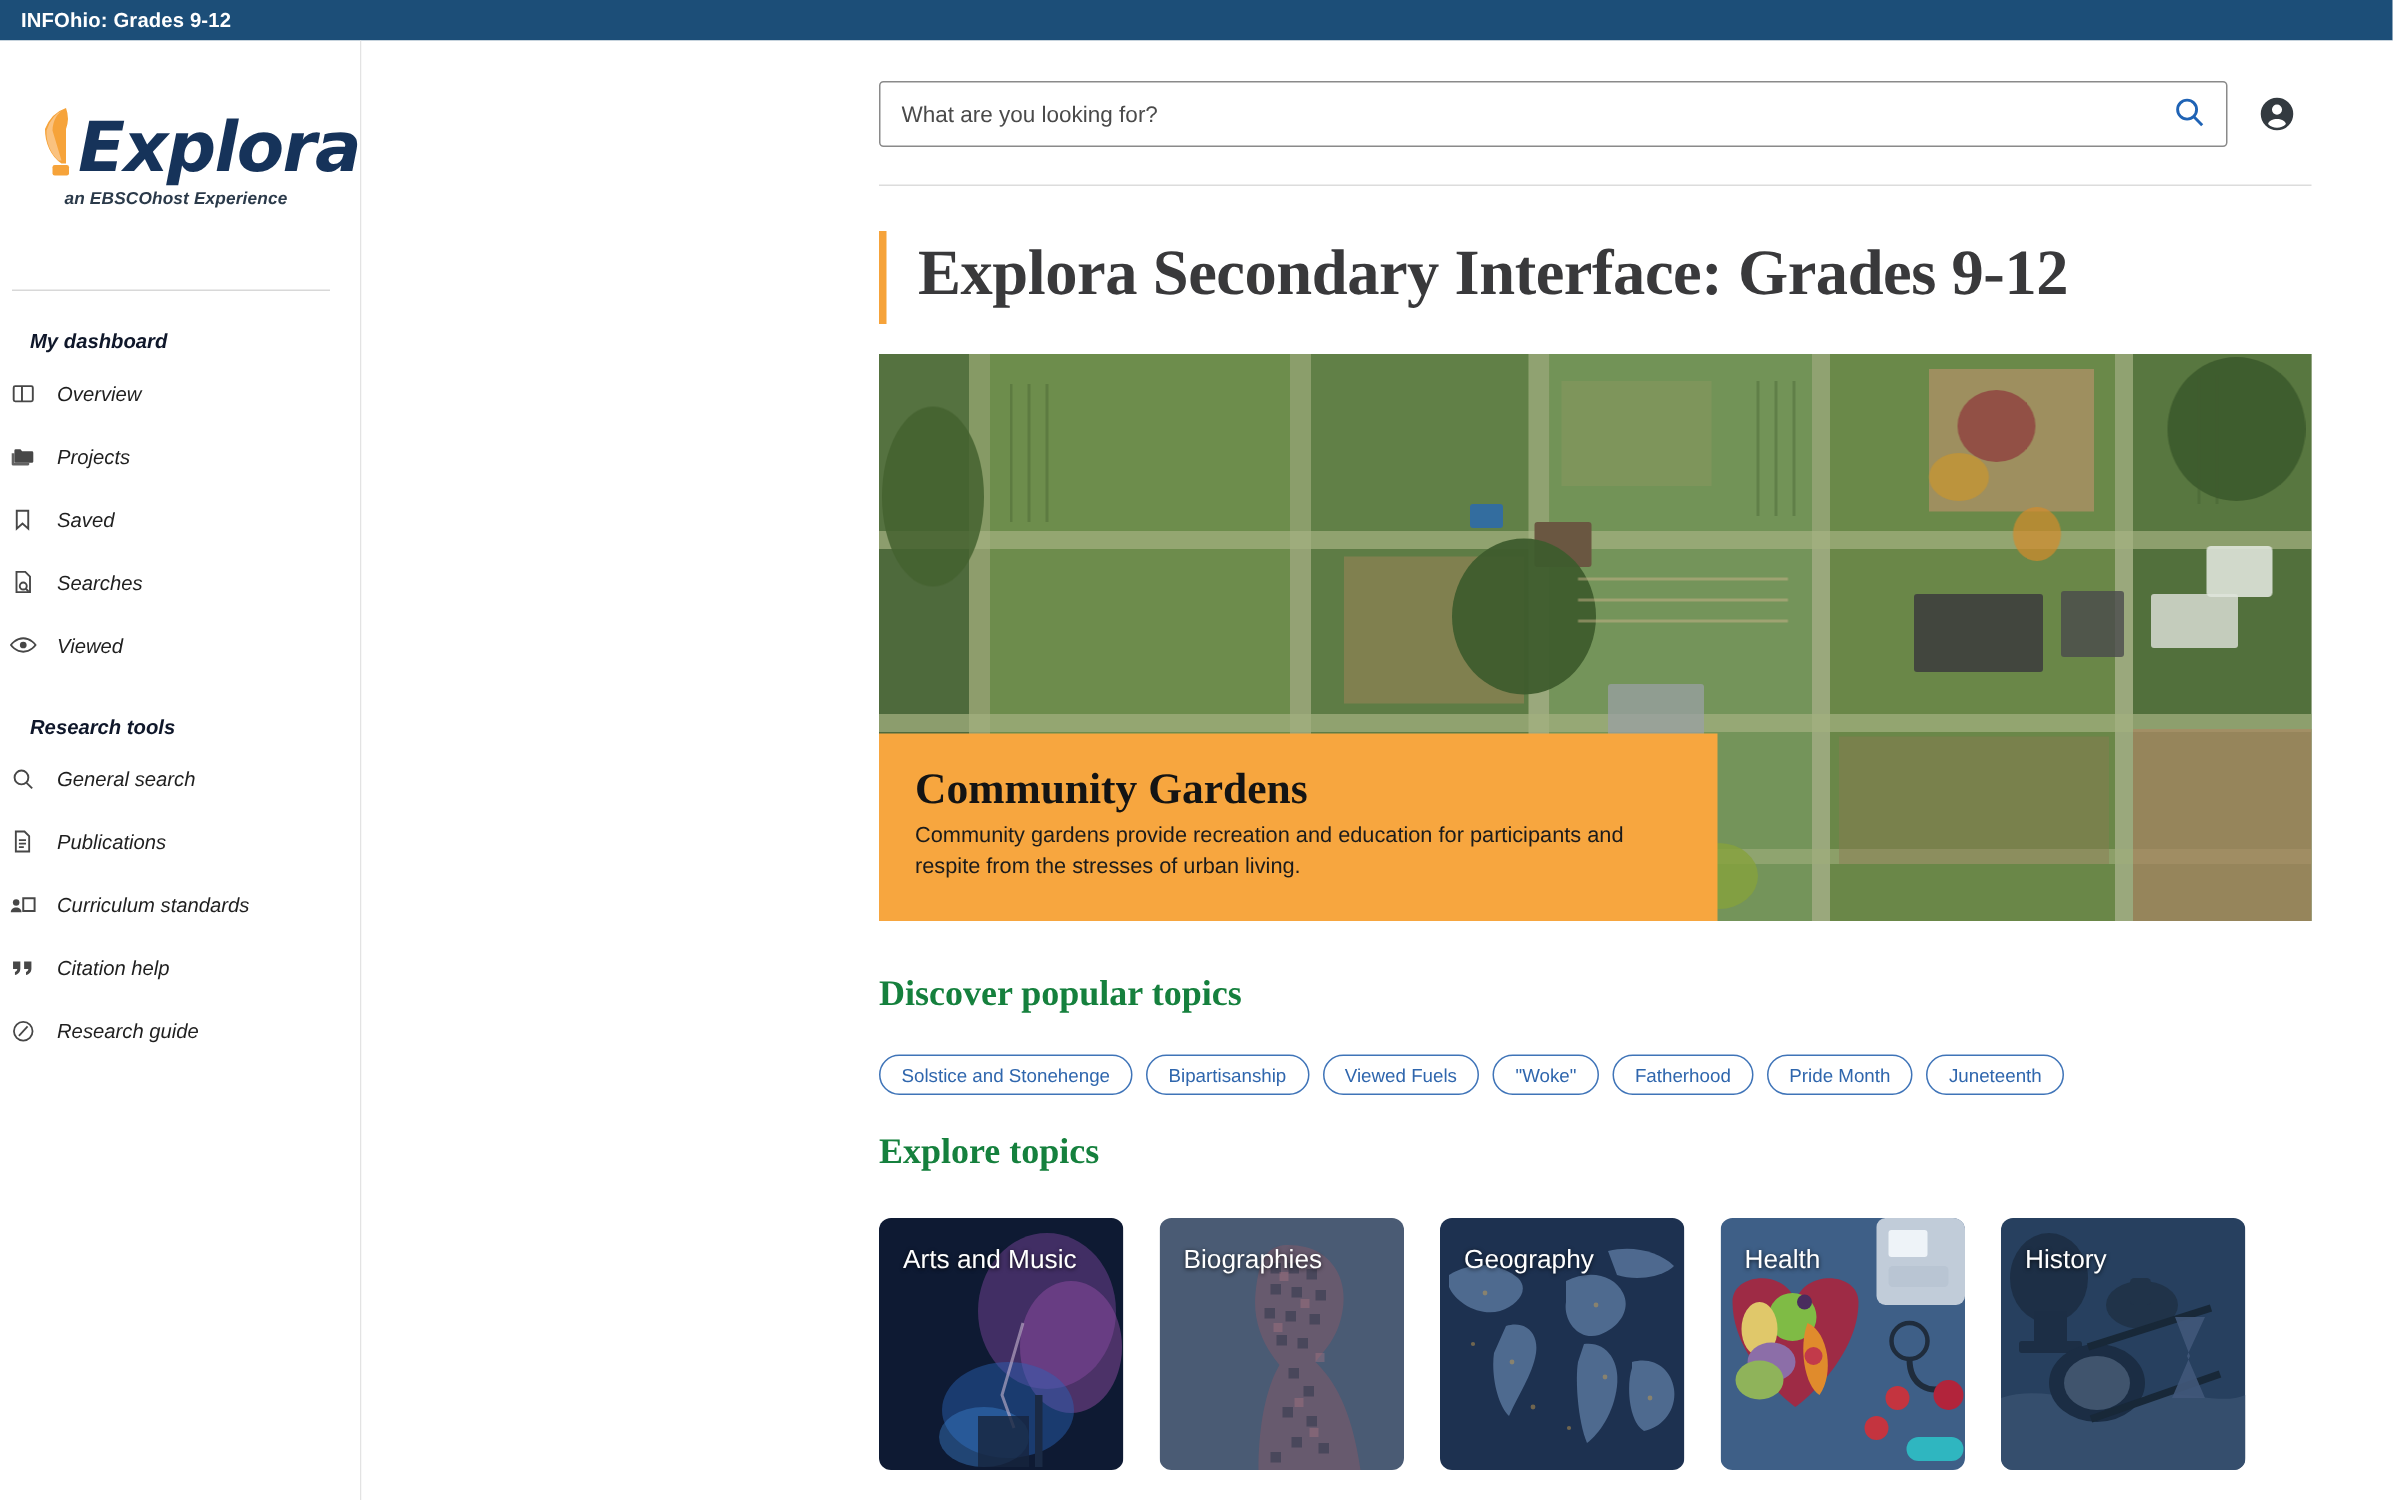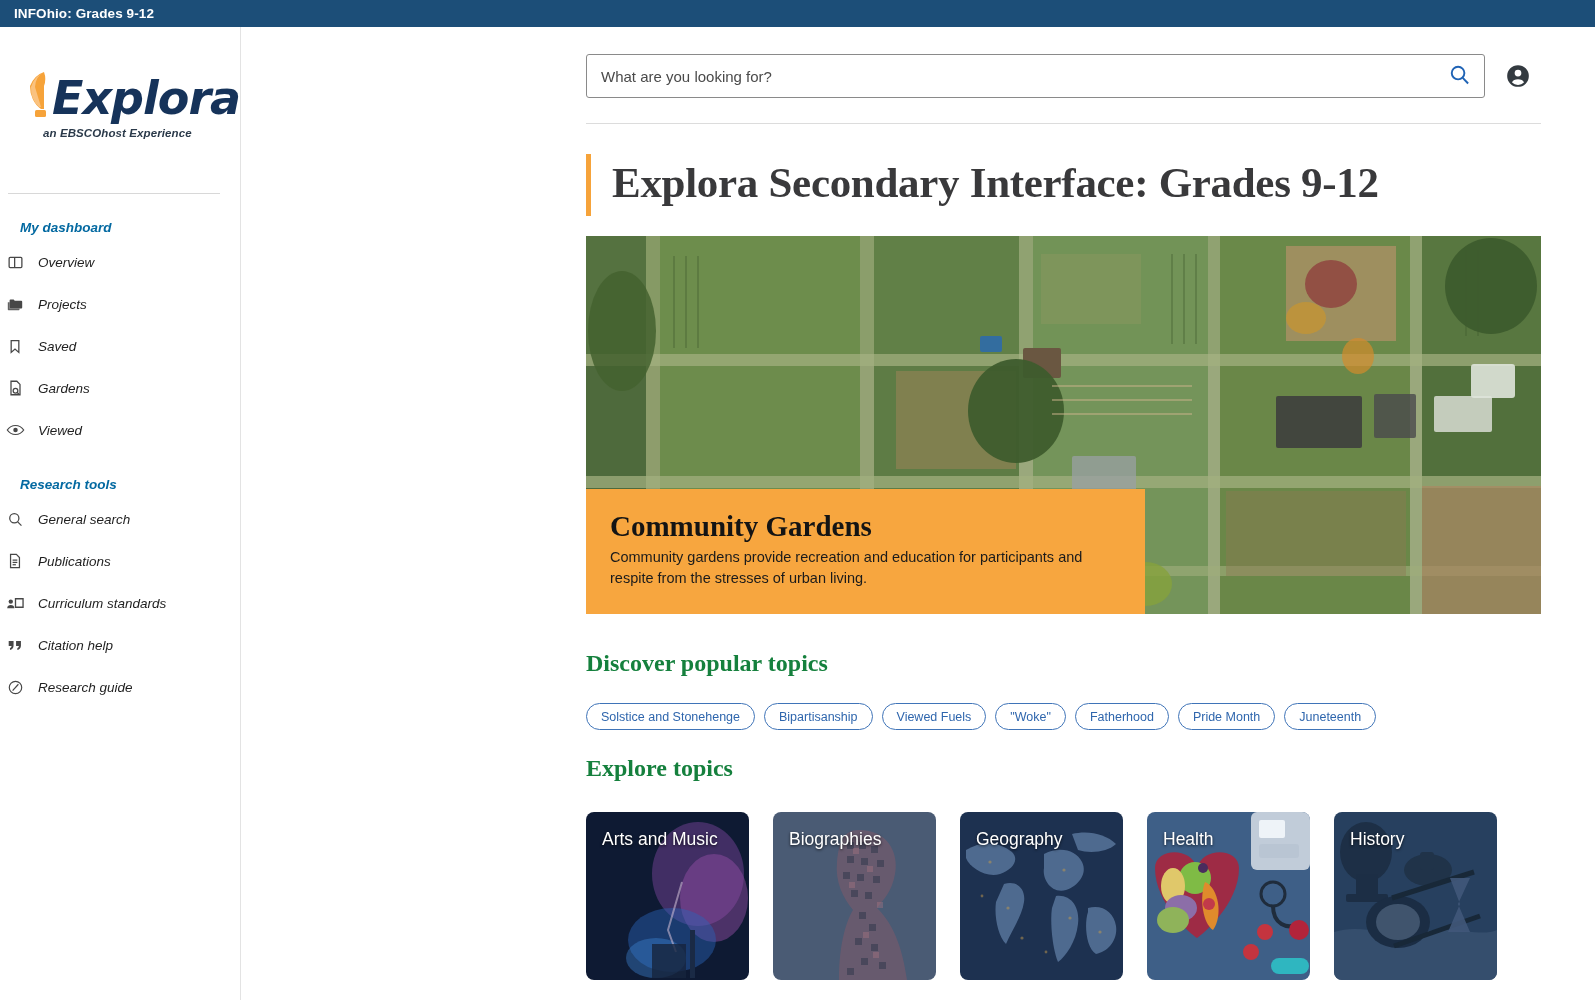--- a/index.html
+++ b/index.html
@@ -57,21 +57,21 @@
     padding-left: 25px;
     letter-spacing: .1px;
   }
   .side-divider {
     height: 1px; background: #d8d8d8;
     margin: 14px 20px 0 8px;
   }
   .side-group-title {
     font-size: 13.5px;
     font-weight: bold;
-    color: #0369a1;
+    color: #0f172a;
     padding: 26px 0 6px 20px;
   }
   .side-item {
     display: flex; align-items: center;
     height: 42px;
     padding-left: 4px;
     cursor: pointer;
     text-decoration: none;
   }
   .side-icon {
@@ -297,21 +297,21 @@
   </a>
 
   <a class="side-item">
     <span class="side-icon">
       <svg width="17" height="18" viewBox="0 0 18 20" fill="none" stroke="currentColor" stroke-width="1.4">
         <path d="M4 2.5h6.5L14 6v11.5H4z"></path>
         <circle cx="9" cy="13" r="2.6" fill="#fff"></circle>
         <line x1="11" y1="15" x2="13" y2="17.2"></line>
       </svg>
     </span>
-    <span class="side-label">Gardens</span>
+    <span class="side-label">Searches</span>
   </a>
 
   <a class="side-item">
     <span class="side-icon">
       <svg width="19" height="14" viewBox="0 0 22 14" fill="none" stroke="currentColor" stroke-width="1.4">
         <path d="M1.5 7S5 1.8 11 1.8 20.5 7 20.5 7 17 12.2 11 12.2 1.5 7 1.5 7z"></path>
         <circle cx="11" cy="7" r="2.6" fill="currentColor" stroke="none"></circle>
       </svg>
     </span>
     <span class="side-label">Viewed</span>

